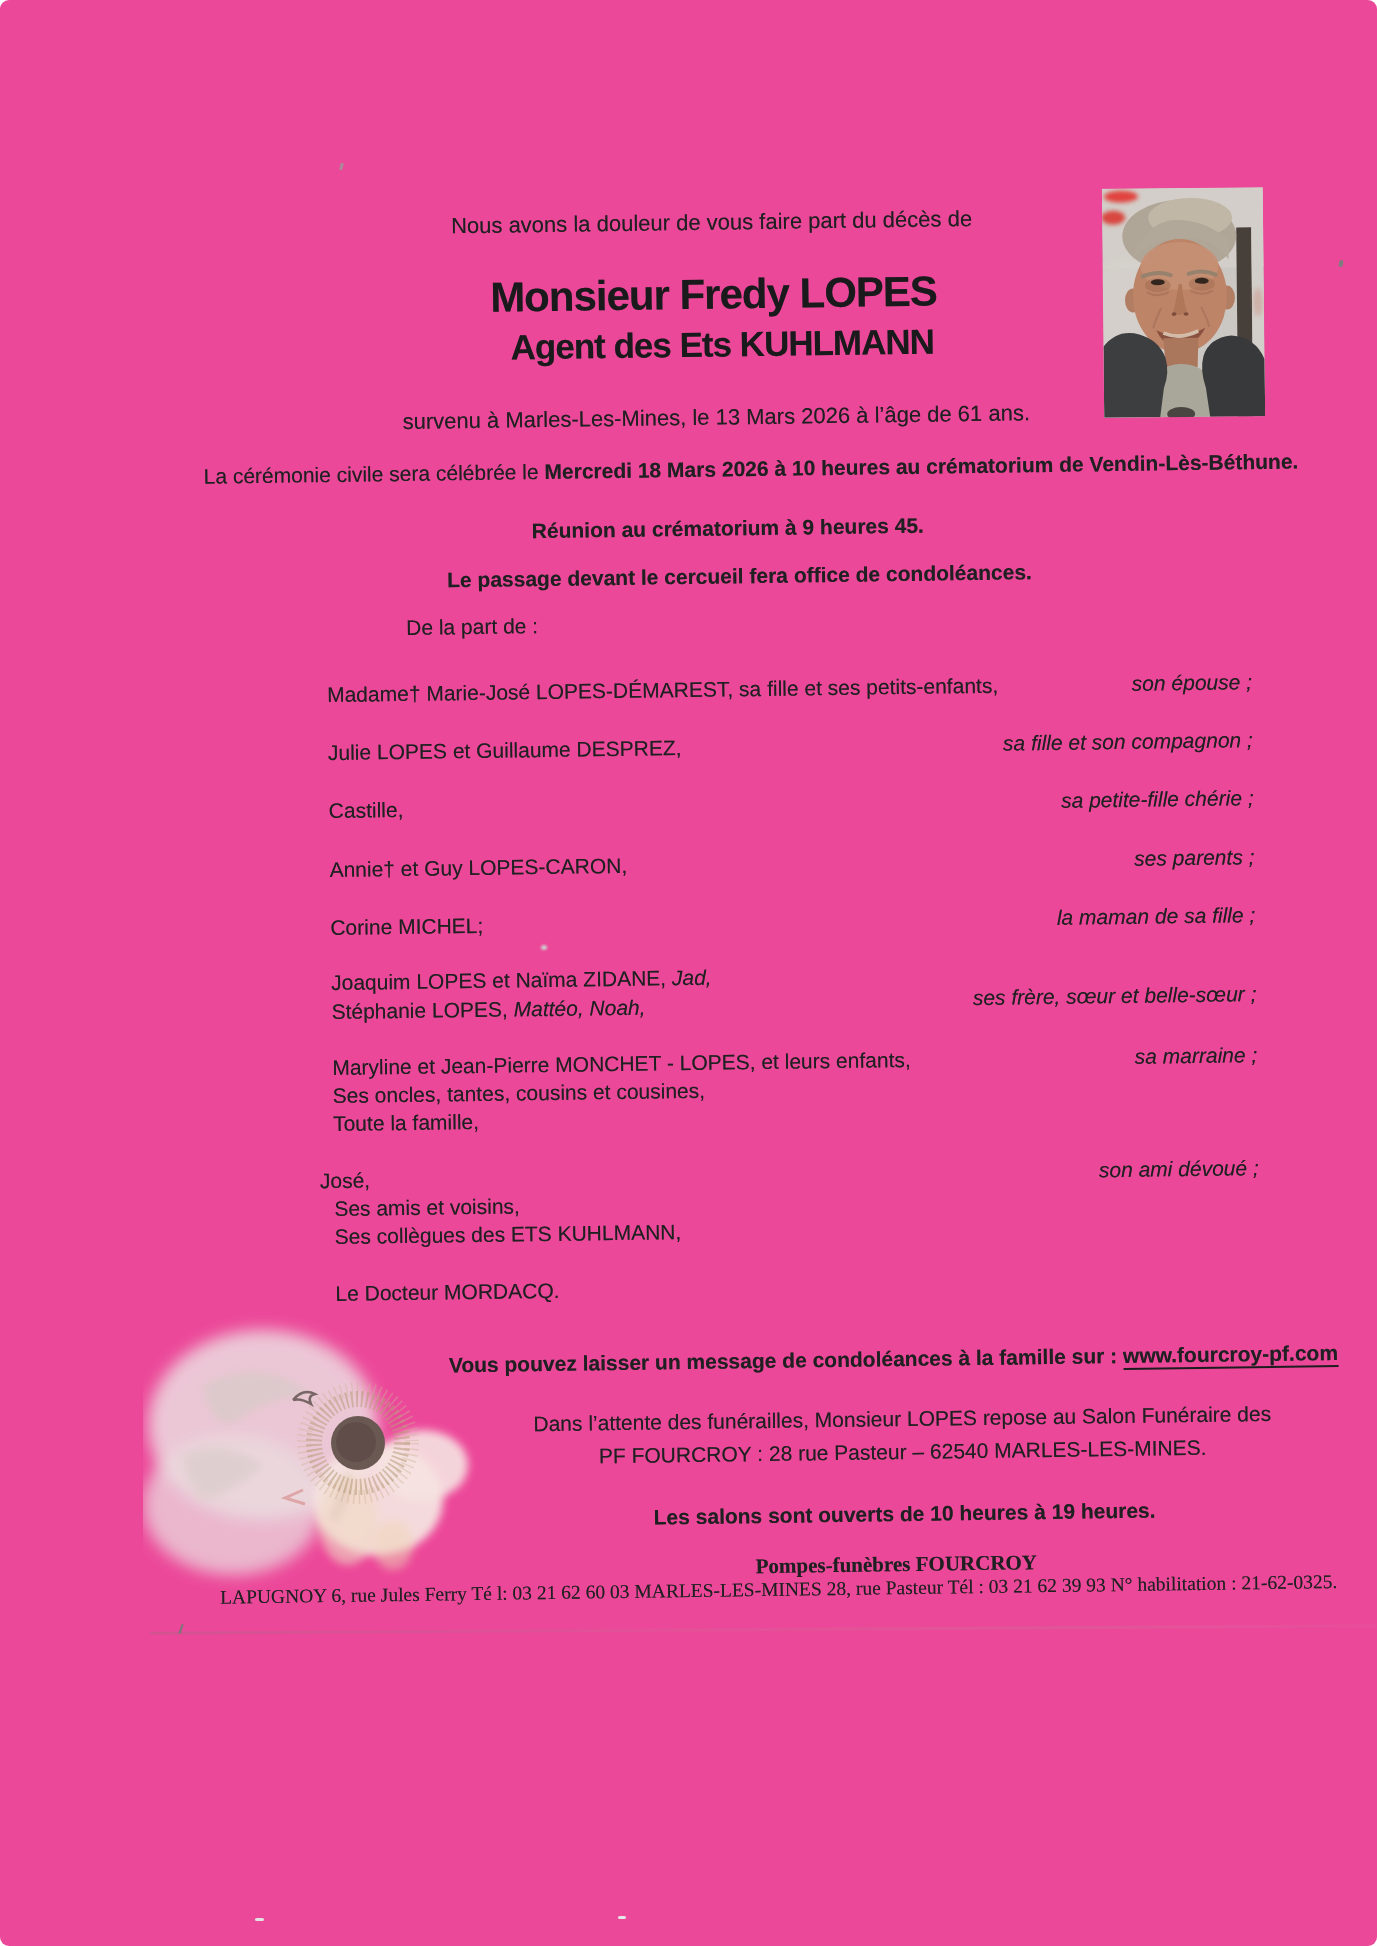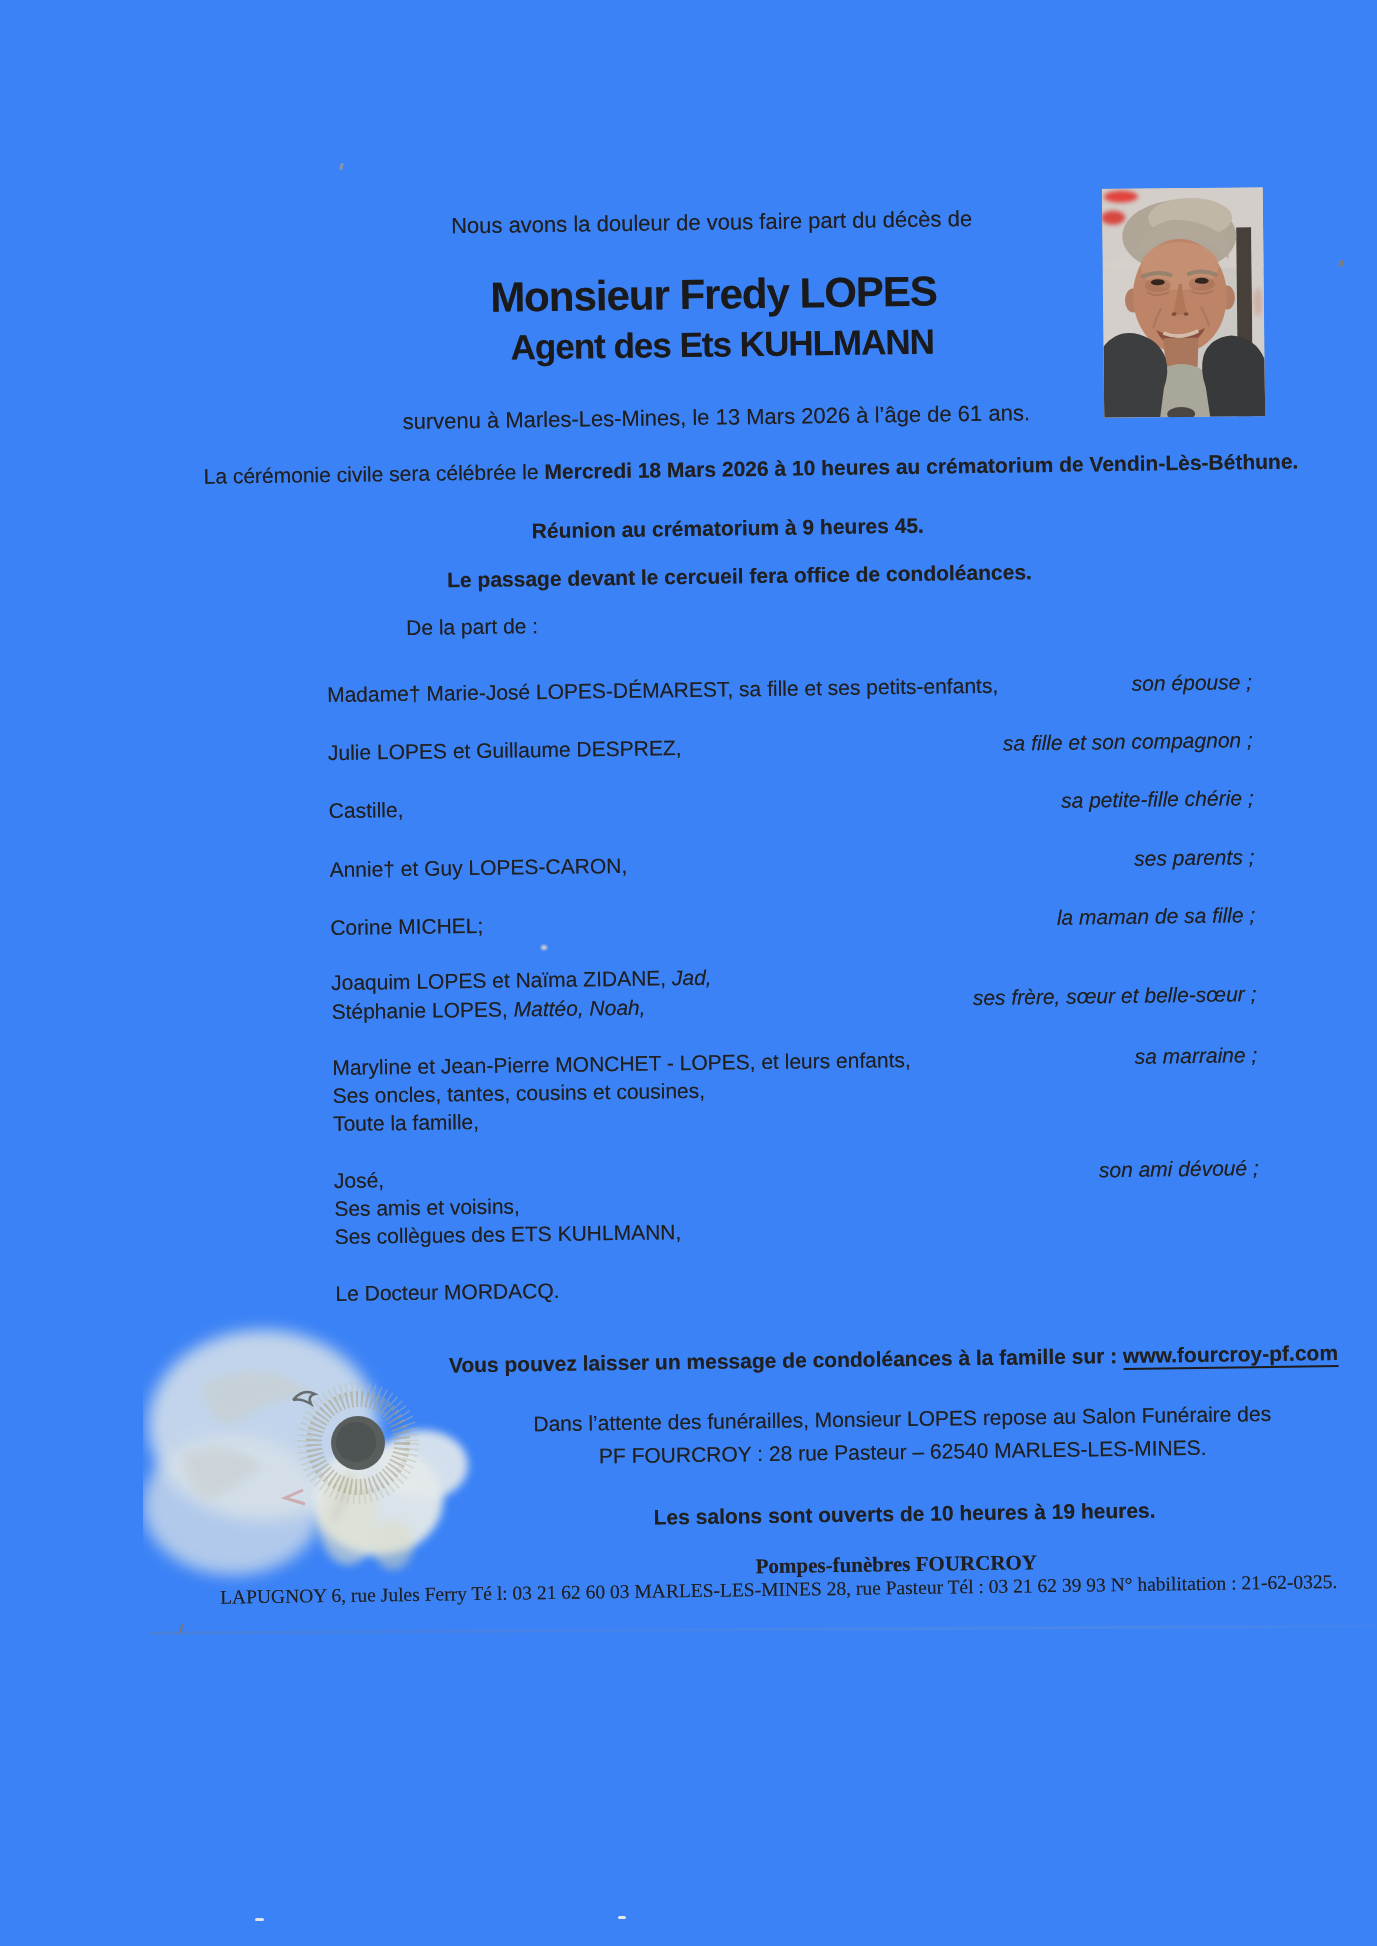--- a/index.html
+++ b/index.html
@@ -1,22 +1,23 @@
 <!DOCTYPE html>
 <html><head>
 <meta charset="utf-8">
 <style>
   html,body{margin:0;padding:0;background:#ffffff;}
   #page{
     position:relative;
     width:1377px;height:1946px;
-    background:#3b82f6;
+    background:#ec4899;
     overflow:hidden;
     font-family:"Liberation Sans", sans-serif;
     color:#1f1f1f;
+    border-radius:9px;
   }
   .scan{position:absolute;inset:0;transform:rotate(-0.8deg);transform-origin:690px 900px;}
   .line{
     position:absolute;
     white-space:nowrap;
     font-size:21px;
     color:#202022;
     text-shadow:0 0 0.5px rgba(40,40,40,0.55);
   }
   .center{text-align:center;}
@@ -73,21 +74,21 @@
     <div class="line" style="left:330px;top:853px">Annie† et Guy LOPES-CARON,</div>
     <div class="line" style="left:330px;top:911px">Corine MICHEL;</div>
 
     <div class="line" style="left:330px;top:966px"><span>Joaquim LOPES et Naïma ZIDANE, </span><span class="i">Jad,</span></div>
     <div class="line" style="left:330px;top:995px"><span>Stéphanie LOPES, </span><span class="i">Mattéo, Noah,</span></div>
 
     <div class="line" style="left:330px;top:1051px">Maryline et Jean-Pierre MONCHET - LOPES, et leurs enfants,</div>
     <div class="line" style="left:330px;top:1079px">Ses oncles, tantes, cousins et cousines,</div>
     <div class="line" style="left:330px;top:1107px">Toute la famille,</div>
 
-    <div class="line" style="left:330px;top:1164px">José,</div>
+    <div class="line" style="left:316px;top:1164px">José,</div>
     <div class="line" style="left:330px;top:1192px">Ses amis et voisins,</div>
     <div class="line" style="left:330px;top:1220px">Ses collègues des ETS KUHLMANN,</div>
 
     <div class="line" style="left:330px;top:1277px">Le Docteur MORDACQ.</div>
 
     <div class="line right-label" style="left:855px;top:678px;width:400px">son épouse ;</div>
     <div class="line right-label" style="left:855px;top:736px;width:400px">sa fille et son compagnon ;</div>
     <div class="line right-label" style="left:855px;top:794px;width:400px">sa petite-fille chérie ;</div>
     <div class="line right-label" style="left:855px;top:853px;width:400px">ses parents ;</div>
     <div class="line right-label" style="left:855px;top:911px;width:400px">la maman de sa fille ;</div>

